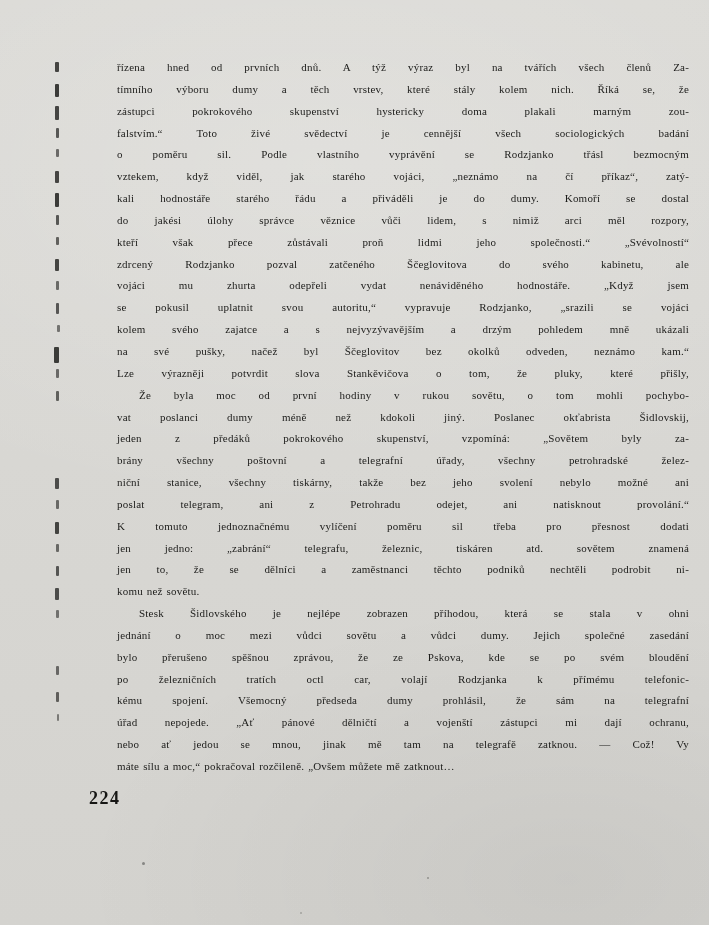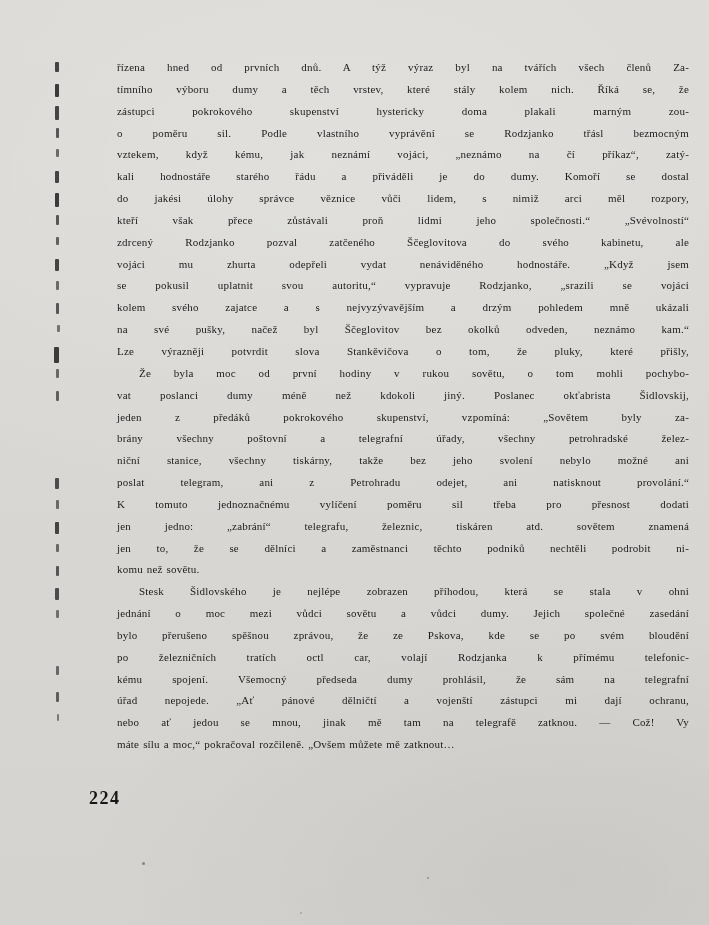--- a/index.html
+++ b/index.html
@@ -70,22 +70,23 @@
 </style>
 </head>
 <body>
 
 <div class="page" style="color: rgb(28, 28, 26);">
   <div class="text-block">
       <div class="paragraph">
         <div class="line">řízena hned od prvních dnů. A týž výraz byl na tvářích všech členů Za-</div>
         <div class="line">tímního výboru dumy a těch vrstev, které stály kolem nich. Říká se, že</div>
         <div class="line">zástupci pokrokového skupenství hystericky doma plakali marným zou-</div>
+        <div class="line">falstvím.“ Toto živé svědectví je cennější všech sociologických badání</div>
         <div class="line">o poměru sil. Podle vlastního vyprávění se Rodzjanko třásl bezmocným</div>
-        <div class="line">vztekem, když kému, jak neznámí vojáci, „neznámo na čí příkaz“, zatý-</div>
+        <div class="line">vztekem, když viděl, jak starého vojáci, „neznámo na čí příkaz“, zatý-</div>
         <div class="line">kali hodnostáře starého řádu a přiváděli je do dumy. Komoří se dostal</div>
         <div class="line">do jakési úlohy správce věznice vůči lidem, s nimiž arci měl rozpory,</div>
         <div class="line">kteří však přece zůstávali proň lidmi jeho společnosti.“ „Svévolností“</div>
         <div class="line">zdrcený Rodzjanko pozval zatčeného Ščeglovitova do svého kabinetu, ale</div>
         <div class="line">vojáci mu zhurta odepřeli vydat nenáviděného hodnostáře. „Když jsem</div>
         <div class="line">se pokusil uplatnit svou autoritu,“ vypravuje Rodzjanko, „srazili se vojáci</div>
         <div class="line">kolem svého zajatce a s nejvyzývavějším a drzým pohledem mně ukázali</div>
         <div class="line">na své pušky, načež byl Ščeglovitov bez okolků odveden, neznámo kam.“</div>
         <div class="line">Lze výrazněji potvrdit slova Stankěvičova o tom, že pluky, které přišly,</div>
       </div>

